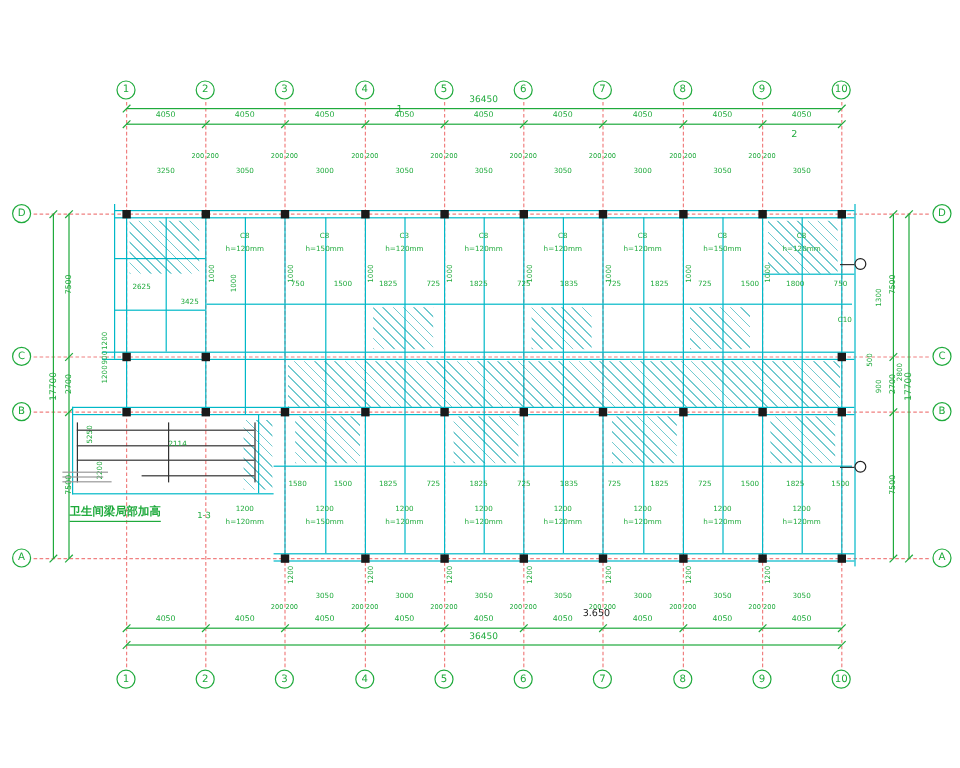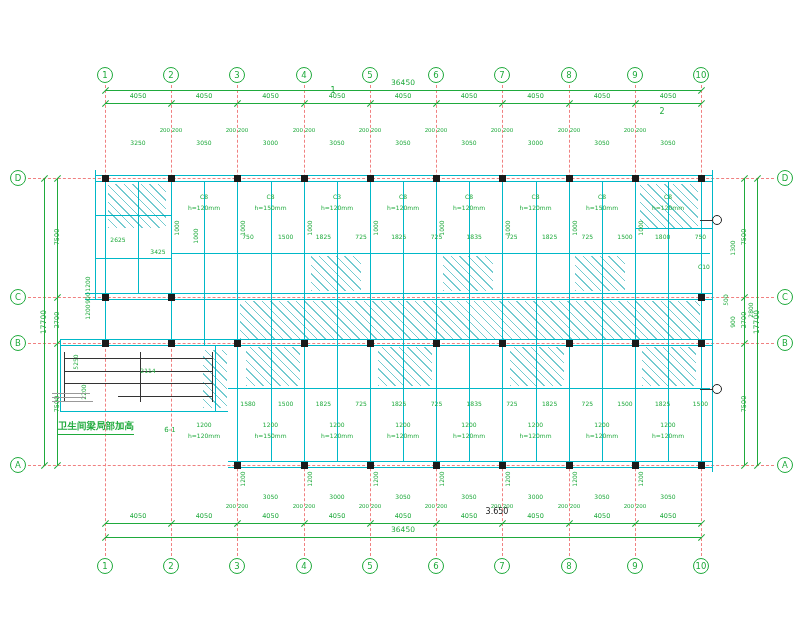--- a/index.html
+++ b/index.html
@@ -360,16 +360,16 @@
   <span class="t total" style="left:403px;top:83px">36450</span>
   <span class="t total" style="left:403px;top:530px">36450</span>
   <span class="t total rot" style="left:44px;top:322px">17700</span>
   <span class="t total rot" style="left:757px;top:322px">17700</span>
 
   <span class="t" style="left:333px;top:91px;font-size:8px">1</span>
   <span class="t" style="left:662px;top:112px;font-size:8px">2</span>
 
   <div class="note" style="left:58px;top:420px">卫生间梁局部加高</div>
   <span class="elev" style="left:497px;top:511px">3.650</span>
-  <span class="t" style="left:170px;top:430px;font-size:7px">6-1</span>
+  <span class="t" style="left:170px;top:430px;font-size:7px">1-3</span>
   <span class="t" style="left:148px;top:371px">2114</span>
   <span class="t" style="left:704px;top:267px">C10</span>
 </div>
 
 </body></html>

